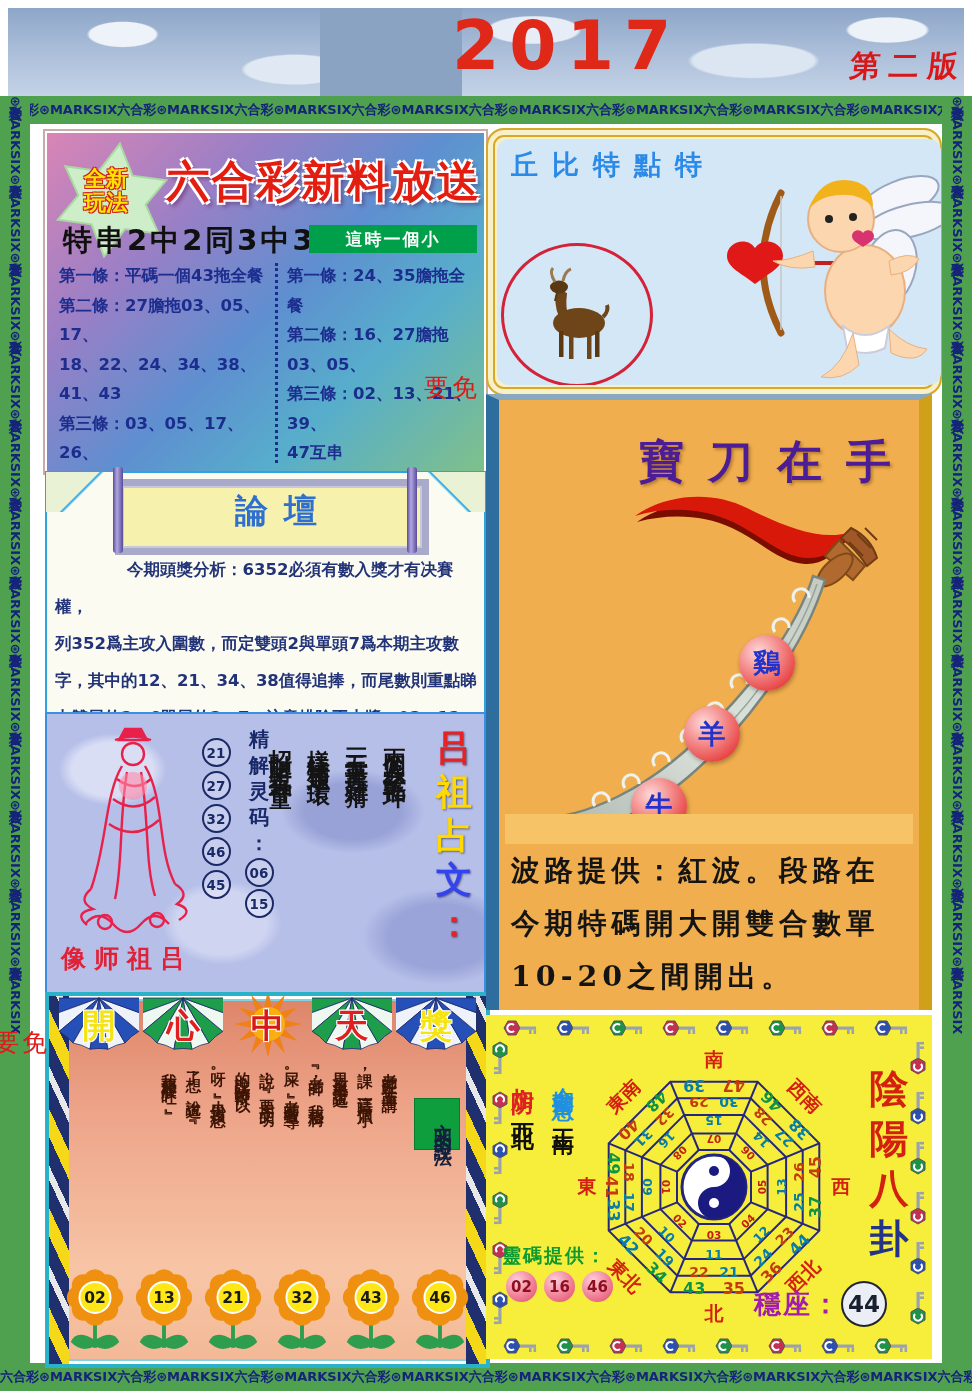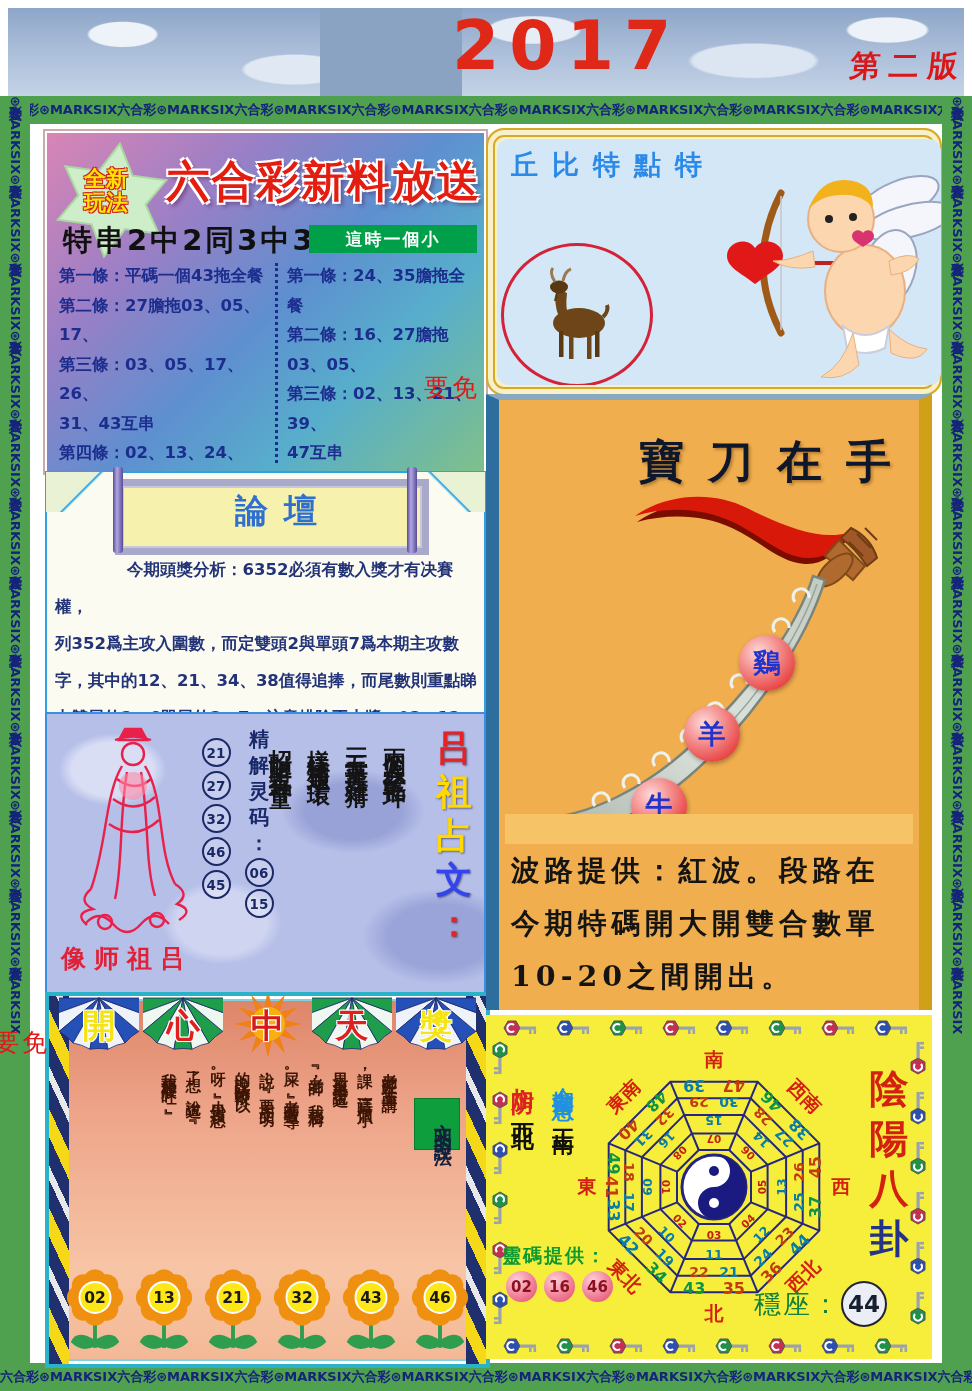--- a/index.html
+++ b/index.html
@@ -112,21 +112,21 @@
   #cupid-title{left:14px;top:8px;font-size:27px;font-weight:bold;color:#2b8ae8;letter-spacing:14px;}
   #cupid-art{right:-2px;top:2px;width:250px;height:244px;}
   #goat-wrap{left:4px;top:104px;width:150px;height:140px;}
   #goat-ellipse{left:0;top:0;width:146px;height:138px;border:3px solid #d42238;border-radius:50%;}
   #goat-art{left:28px;top:22px;width:95px;height:100px;}
 
   
   #sword{left:486px;top:394px;width:446px;height:616px;background:#f0ae4e;
      border-left:13px solid #2e6e9e;border-right:13px solid #cfa018;
      border-top:6px solid #88a8c0;box-sizing:border-box;}
-  #sword-title{left:140px;top:32px;font-size:45px;font-weight:bold;color:#0f172a;letter-spacing:24px;
+  #sword-title{left:140px;top:32px;font-size:45px;font-weight:bold;color:#4c1d95;letter-spacing:24px;
      font-family:"DejaVu Serif",serif;text-shadow:2px 2px 3px rgba(80,40,0,.35);text-align:right;}
   #sword-art{left:18px;top:88px;width:392px;height:370px;}
   .zodiac-circle{width:56px;height:56px;border-radius:50%;
      background:radial-gradient(circle at 35% 30%,#ffd8d8 0%,#f28080 45%,#e01818 100%);
      display:flex;align-items:center;justify-content:center;font-size:27px;font-weight:bold;color:#2233cc;
      box-shadow:1px 2px 4px rgba(0,0,0,.3);}
   #zc-0{left:240px;top:235px;} #zc-1{left:185px;top:306px;} #zc-2{left:132px;top:378px;}
   #sword-strip{left:6px;top:414px;width:408px;height:30px;background:#f6c466;}
   #sword-text{left:12px;top:444px;width:400px;font-size:28.5px;font-weight:bold;color:#141414;
      line-height:53px;letter-spacing:5px;font-family:"DejaVu Serif",serif;}
@@ -138,21 +138,21 @@
      font-family:"DejaVu Serif",serif;}
   .vnote{top:54px;writing-mode:vertical-rl;text-orientation:upright;font-weight:bold;letter-spacing:4px;}
   #bagua-note1{left:22px;font-size:23px;}
   #bagua-note2{left:62px;font-size:22px;}
   #bagua-lingma-label{left:16px;top:228px;font-size:19px;font-weight:bold;color:#0d9a32;letter-spacing:2px;}
   #bagua-lingma{left:20px;top:256px;display:flex;gap:7px;}
   .pink-circle{width:31px;height:31px;border-radius:50%;
      background:radial-gradient(circle at 35% 30%,#ffd0da 0%,#f08098 55%,#e04868 100%);
      display:flex;align-items:center;justify-content:center;font-size:15px;font-weight:bold;color:#8c1020;}
   #bagua-stable{left:268px;top:266px;display:flex;align-items:center;}
-  #bagua-stable-label{font-size:27px;font-weight:normal;color:#15803d;letter-spacing:2px;font-family:"DejaVu Serif",serif;}
+  #bagua-stable-label{font-size:27px;font-weight:bold;color:#a21caf;letter-spacing:2px;font-family:"DejaVu Serif",serif;}
   #bagua-stable-num{width:42px;height:42px;border-radius:50%;background:#eceef6;border:2px solid #223;
      display:flex;align-items:center;justify-content:center;font-size:23px;font-weight:bold;color:#182030;}
 
   
   .red-note{font-size:25px;font-weight:normal;color:#e01818;letter-spacing:3px;z-index:50;}
   #note-right{left:424px;top:371px;}
   #note-left{left:-6px;top:1026px;}
 </style>
 </head>
 <body>
@@ -175,20 +175,21 @@
         <polygon points="59,2 76,32 110,32 93,59 110,86 76,86 59,116 42,86 8,86 25,59 8,32 42,32" fill="#cdeec8" stroke="#a8d8a0" stroke-width="2" transform="rotate(8 59 59)"></polygon>
       </svg>
     </div>
     <div id="promo-star-label" class="abs">全新玩法</div>
     <div id="promo-title" class="abs">六合彩新料放送</div>
     <div id="promo-sub" class="abs">特串2中2同3中3</div>
     <div id="promo-badge" class="abs">這時一個小</div>
     <div id="promo-col-left" class="abs promo-col">
         <div>第一條：平碼一個43拖全餐</div>
         <div>第二條：27膽拖03、05、17、</div>
+        <div>18、22、24、34、38、41、43</div>
         <div>第三條：03、05、17、26、</div>
         <div>31、43互串</div>
         <div>第四條：02、13、24、25、</div>
         <div>34、42、46互串</div>
       </div>
     <div id="promo-divider" class="abs"></div>
     <div id="promo-col-right" class="abs promo-col">
         <div>第一條：24、35膽拖全餐</div>
         <div>第二條：16、27膽拖03、05、</div>
         <div>第三條：02、13、21、39、</div>

